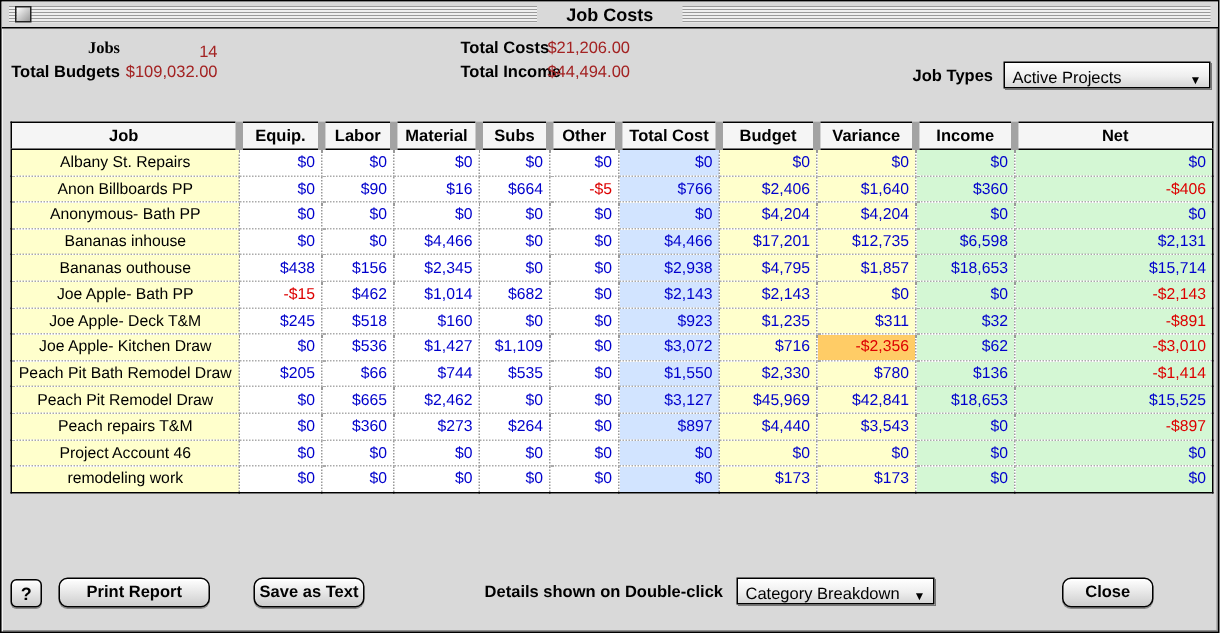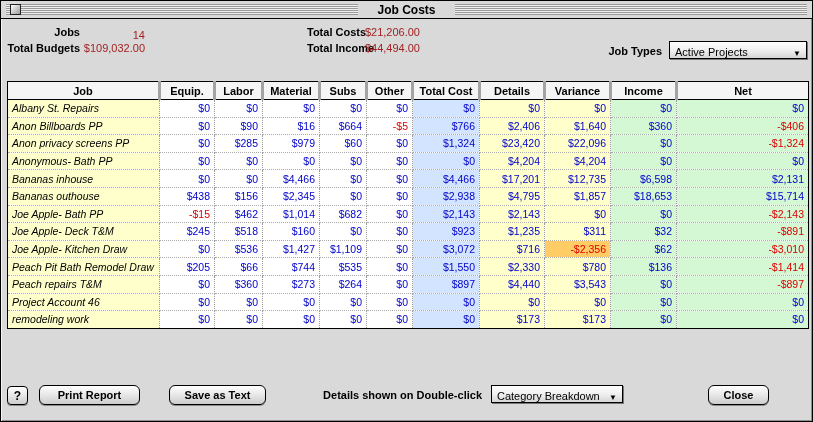--- a/index.html
+++ b/index.html
@@ -10,58 +10,58 @@
   .titlebar{position:absolute;left:0;top:0;right:0;height:17px;border-bottom:1px solid #000;
             background:#d9d9d9;display:flex;align-items:center;justify-content:center;}
   .titlebar::before{content:"";position:absolute;left:5px;right:5px;top:3px;bottom:3px;
             background:repeating-linear-gradient(to bottom,#9a9a9a 0 1px,#efefef 1px 2px);}
   .title{position:relative;z-index:1;background:#d9d9d9;padding:0 19px;font-weight:bold;font-size:12px;}
   .closebox{position:absolute;z-index:2;left:9px;top:3px;width:11px;height:11px;border:1px solid #222;
             background:linear-gradient(135deg,#ffffff,#9a9a9a);box-sizing:border-box;}
   
   .s-lbl{position:absolute;font-weight:bold;font-size:11px;color:#000;white-space:nowrap;}
   .s-val{position:absolute;font-size:11px;color:#a32222;white-space:nowrap;}
-  .jobs-l{right:732px;top:25px;}       .jobs-v{right:667px;top:28px;}
+  .jobs-l{right:732px;top:25px;font-family:Liberation Serif, serif;}       .jobs-v{right:667px;top:28px;}
   .budg-l{right:732px;top:41px;}       .budg-v{right:667px;top:41px;}
   .costs-l{left:270px;top:25px;margin-left:36px;}       .costs-v{right:392px;top:25px;}
   .inc-l{left:270px;top:41px;margin-left:36px;}         .inc-v{right:392px;top:41px;}
   .jt-l{right:150px;top:44px;}
   
   .popup{position:absolute;box-sizing:border-box;border:1px solid #000;
          background:linear-gradient(180deg,#ffffff 0%,#eeeeee 55%,#d6d6d6 100%);
          box-shadow:1px 1px 0 #777;display:flex;align-items:flex-end;font-size:11px;
          padding:0 5px;cursor:default;white-space:nowrap;}
   .popup .arrow{margin-left:auto;font-size:8px;line-height:1;padding-left:6px;}
   .jt-popup{left:668px;top:40px;width:138px;height:18px;}
   .details-popup{left:490px;top:384px;width:132px;height:18px;}
   
   .jobtable{position:absolute;left:6px;top:80px;width:801px;border-collapse:collapse;
             table-layout:fixed;background:#fff;border:1px solid #000;font-size:10.5px;}
-  .jobtable th{height:17px;background:#f5f5f5;border-right:3px solid #a3a3a3;border-bottom:1px solid #000;
+  .jobtable th{height:17px;background:#f5f5f5;border-right:5px solid #a3a3a3;border-bottom:1px solid #000;
             font-size:11px;font-weight:bold;text-align:center;padding:0 2px;overflow:hidden;white-space:nowrap;}
   .jobtable td{height:16.6px;border-right:1px dotted #999;border-bottom:1px dotted #aaa;
             padding:0 4px;white-space:nowrap;overflow:hidden;line-height:16px;}
   .jobtable th:last-child,.jobtable td:last-child{border-right:none;}
-  td.t-job{text-align:left;color:#000;font-style:italic;}
+  td.t-job{text-align:center;color:#000;}
   td.t-num{text-align:right;color:#0000cc;}
   td.t-neg{color:#dd0000;}
   td.col-job{background:#ffffcc;}
   td.col-plain{background:#ffffff;}
   td.col-blue{background:#d2e4ff;}
   td.col-yellow{background:#ffffcc;}
   td.col-green{background:#d4f7d4;}
   td.var-neg{background:#ffcc66;}
   
   .mac-btn{position:absolute;box-sizing:border-box;border:1px solid #000;border-radius:6px;
            background:linear-gradient(180deg,#ffffff 0%,#e9e9e9 45%,#cdcdcd 100%);
            font-family:inherit;font-size:11px;font-weight:bold;color:#000;
            box-shadow:0 1px 0 #8a8a8a, inset 0 1px 0 #fff;cursor:default;padding:0;}
   .help-btn{left:6px;top:385px;width:21px;height:19px;border-radius:4px;font-size:12px;}
   .print-btn{left:38px;top:384px;width:101px;height:20px;}
-  .save-btn{left:168px;top:384px;width:97px;height:20px;}
+  .save-btn{left:168px;top:384px;width:74px;height:20px;}
   .close-btn{left:707px;top:384px;width:61px;height:20px;}
   .details-lbl{position:absolute;right:330px;top:388px;font-weight:bold;font-size:11px;white-space:nowrap;}
 </style>
 </head>
 <body>
 
 <div class="window">
 
   <div class="titlebar">
     <div class="closebox"></div>
@@ -100,21 +100,21 @@
       </colgroup>
     <thead>
         <tr>
           <th>Job</th>
           <th>Equip.</th>
           <th>Labor</th>
           <th>Material</th>
           <th>Subs</th>
           <th>Other</th>
           <th>Total Cost</th>
-          <th>Details</th>
+          <th>Budget</th>
           <th>Variance</th>
           <th>Income</th>
           <th>Net</th>
         </tr>
       </thead>
     <tbody>
         <tr>
           <td class="col-job t-job">Albany St. Repairs</td>
           <td class="col-plain t-num">$0</td>
           <td class="col-plain t-num">$0</td>
@@ -134,33 +134,20 @@
           <td class="col-plain t-num">$16</td>
           <td class="col-plain t-num">$664</td>
           <td class="col-plain t-num t-neg">-$5</td>
           <td class="col-blue t-num">$766</td>
           <td class="col-yellow t-num">$2,406</td>
           <td class="col-yellow t-num">$1,640</td>
           <td class="col-green t-num">$360</td>
           <td class="col-green t-num t-neg">-$406</td>
         </tr>
         <tr>
-          <td class="col-job t-job">Anon privacy screens PP</td>
-          <td class="col-plain t-num">$0</td>
-          <td class="col-plain t-num">$285</td>
-          <td class="col-plain t-num">$979</td>
-          <td class="col-plain t-num">$60</td>
-          <td class="col-plain t-num">$0</td>
-          <td class="col-blue t-num">$1,324</td>
-          <td class="col-yellow t-num">$23,420</td>
-          <td class="col-yellow t-num">$22,096</td>
-          <td class="col-green t-num">$0</td>
-          <td class="col-green t-num t-neg">-$1,324</td>
-        </tr>
-        <tr>
           <td class="col-job t-job">Anonymous- Bath PP</td>
           <td class="col-plain t-num">$0</td>
           <td class="col-plain t-num">$0</td>
           <td class="col-plain t-num">$0</td>
           <td class="col-plain t-num">$0</td>
           <td class="col-plain t-num">$0</td>
           <td class="col-blue t-num">$0</td>
           <td class="col-yellow t-num">$4,204</td>
           <td class="col-yellow t-num">$4,204</td>
           <td class="col-green t-num">$0</td>
@@ -236,20 +223,33 @@
           <td class="col-plain t-num">$205</td>
           <td class="col-plain t-num">$66</td>
           <td class="col-plain t-num">$744</td>
           <td class="col-plain t-num">$535</td>
           <td class="col-plain t-num">$0</td>
           <td class="col-blue t-num">$1,550</td>
           <td class="col-yellow t-num">$2,330</td>
           <td class="col-yellow t-num">$780</td>
           <td class="col-green t-num">$136</td>
           <td class="col-green t-num t-neg">-$1,414</td>
+        </tr>
+        <tr>
+          <td class="col-job t-job">Peach Pit Remodel Draw</td>
+          <td class="col-plain t-num">$0</td>
+          <td class="col-plain t-num">$665</td>
+          <td class="col-plain t-num">$2,462</td>
+          <td class="col-plain t-num">$0</td>
+          <td class="col-plain t-num">$0</td>
+          <td class="col-blue t-num">$3,127</td>
+          <td class="col-yellow t-num">$45,969</td>
+          <td class="col-yellow t-num">$42,841</td>
+          <td class="col-green t-num">$18,653</td>
+          <td class="col-green t-num">$15,525</td>
         </tr>
         <tr>
           <td class="col-job t-job">Peach repairs T&amp;M</td>
           <td class="col-plain t-num">$0</td>
           <td class="col-plain t-num">$360</td>
           <td class="col-plain t-num">$273</td>
           <td class="col-plain t-num">$264</td>
           <td class="col-plain t-num">$0</td>
           <td class="col-blue t-num">$897</td>
           <td class="col-yellow t-num">$4,440</td>

